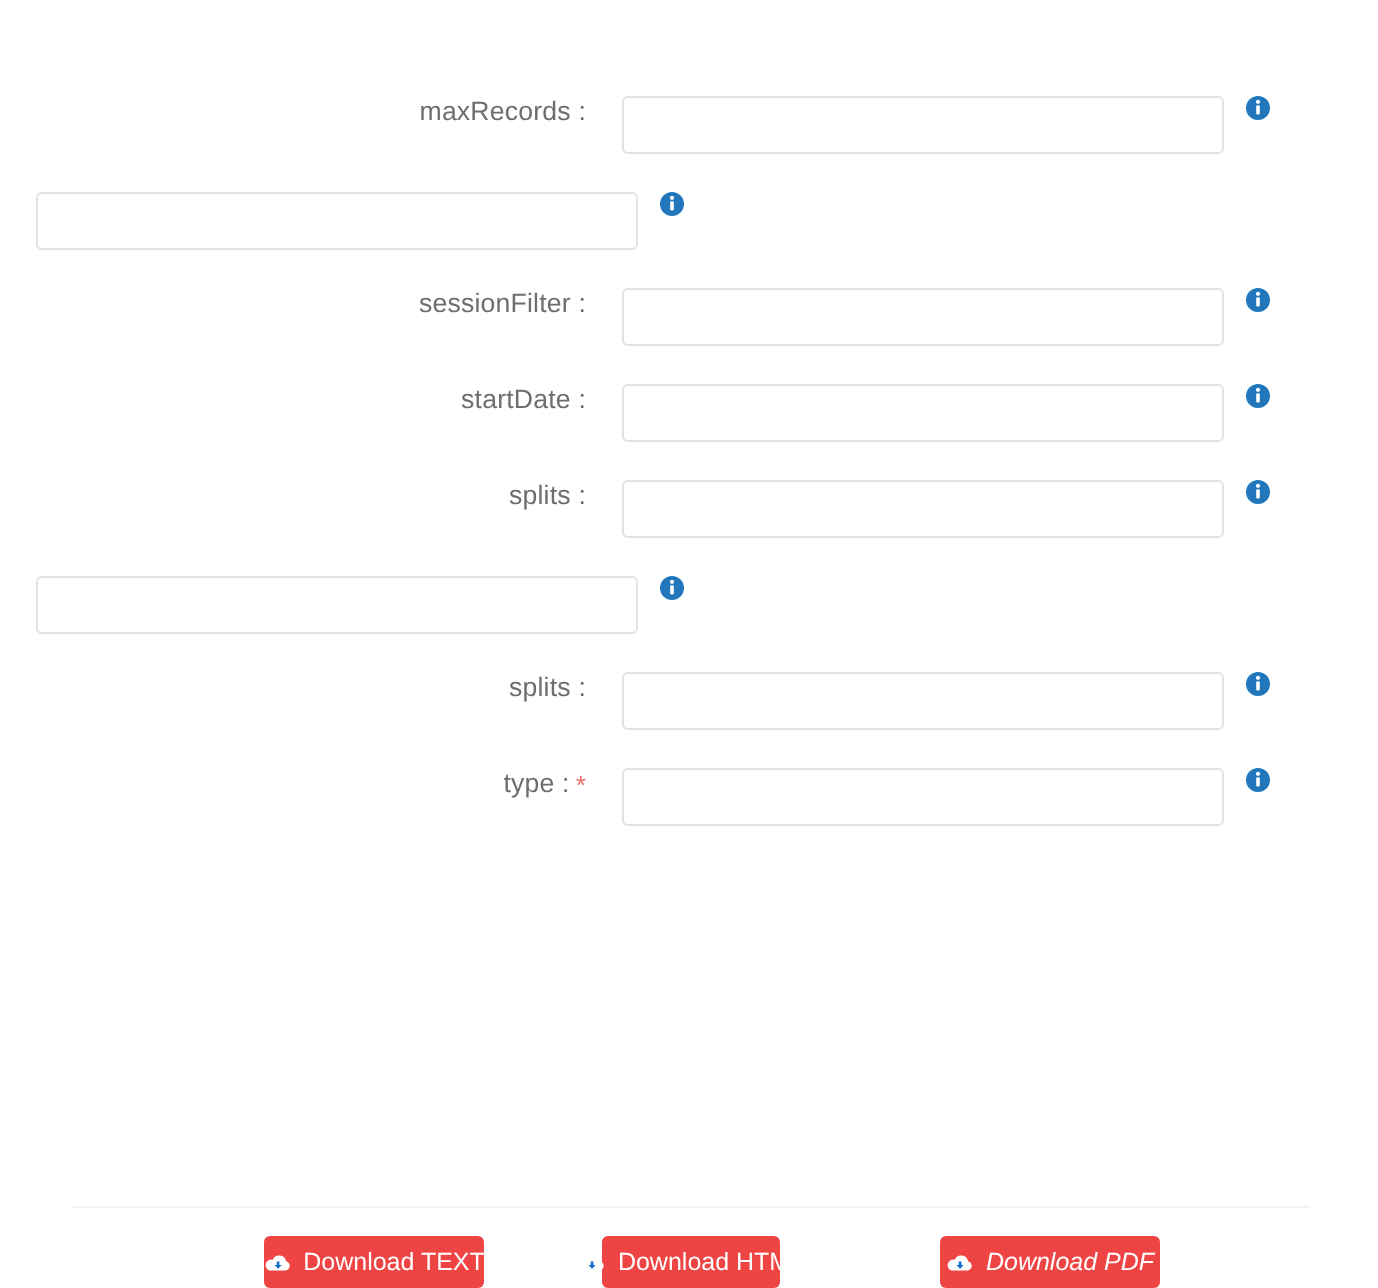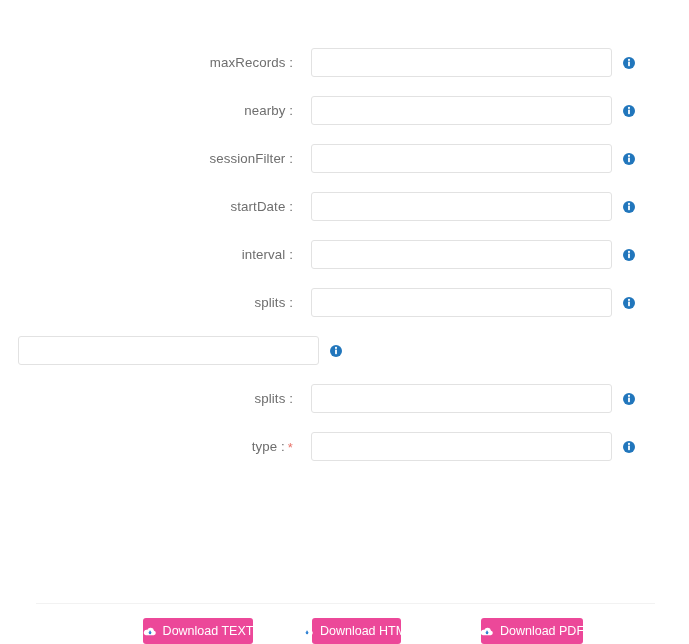--- a/index.html
+++ b/index.html
@@ -27,21 +27,21 @@
 
   .form-rows {
     position: absolute;
     left: 0;
     top: 48px;
     width: 689px;
   }
 
   .form-row {
     display: flex;
-    align-items: center;
+    align-items: flex-start;
     height: 29px;
     margin-bottom: 19px;
   }
 
   .field-label {
     width: 293px;
     text-align: right;
     font-size: 13.3px;
     line-height: 1.2;
     color: #6e6e6e;
@@ -108,68 +108,66 @@
     left: 0;
     top: 618px;
     width: 689px;
     height: 26px;
   }
 
   .dl-btn {
     position: absolute;
     top: 0;
     height: 26px;
-    background: #ec4899;
+    background: #ef4444;
     border: none;
     border-radius: 3px;
     color: #ffffff;
     font-size: 12.5px;
     font-family: "Liberation Sans", sans-serif;
     display: inline-flex;
     align-items: center;
     justify-content: center;
     gap: 6px;
     padding: 0 11px;
     cursor: pointer;
     white-space: nowrap;
     line-height: 1;
-    margin-left: 11px;
   }
 
   .dl-btn .cloud-icon {
     width: 14px;
     height: 11px;
     display: inline-block;
     flex: none;
   }
   .dl-btn .cloud-icon svg { display: block; }
 
   .btn-text  { left: 132px; width: 110px; }
   .btn-html  { left: 301px; width: 89px; }
-  .btn-pdf   { left: 470px; width: 102px; }
+  .btn-pdf   { left: 470px; width: 110px; font-style: italic; }
 </style>
 </head>
 <body>
 
 <div id="form-panel">
 
   <div class="form-rows" id="form-rows">
       <div class="form-row">
         <label class="field-label"><span>maxRecords</span><span class="colon"> :</span></label>
         <div class="field-input-wrap"><input type="text" class="field-input" placeholder="" style=""></div>
         <span class="info-icon">
           <svg viewBox="0 0 12 12" width="12" height="12" aria-hidden="true">
             <circle cx="6" cy="6" r="6" fill="#2176bc"></circle>
             <circle cx="6" cy="2.9" r="1.05" fill="#ffffff"></circle>
             <rect x="5.1" y="4.6" width="1.8" height="4.6" rx="0.6" fill="#ffffff"></rect>
           </svg>
         </span>
       </div>
       <div class="form-row">
-        <label class="field-label"><span>nearby</span><span class="colon"> :</span></label>
         <div class="field-input-wrap"><input type="text" class="field-input" placeholder="" style=""></div>
         <span class="info-icon">
           <svg viewBox="0 0 12 12" width="12" height="12" aria-hidden="true">
             <circle cx="6" cy="6" r="6" fill="#2176bc"></circle>
             <circle cx="6" cy="2.9" r="1.05" fill="#ffffff"></circle>
             <rect x="5.1" y="4.6" width="1.8" height="4.6" rx="0.6" fill="#ffffff"></rect>
           </svg>
         </span>
       </div>
       <div class="form-row">
@@ -178,31 +176,20 @@
         <span class="info-icon">
           <svg viewBox="0 0 12 12" width="12" height="12" aria-hidden="true">
             <circle cx="6" cy="6" r="6" fill="#2176bc"></circle>
             <circle cx="6" cy="2.9" r="1.05" fill="#ffffff"></circle>
             <rect x="5.1" y="4.6" width="1.8" height="4.6" rx="0.6" fill="#ffffff"></rect>
           </svg>
         </span>
       </div>
       <div class="form-row">
         <label class="field-label"><span>startDate</span><span class="colon"> :</span></label>
-        <div class="field-input-wrap"><input type="text" class="field-input" placeholder="" style=""></div>
-        <span class="info-icon">
-          <svg viewBox="0 0 12 12" width="12" height="12" aria-hidden="true">
-            <circle cx="6" cy="6" r="6" fill="#2176bc"></circle>
-            <circle cx="6" cy="2.9" r="1.05" fill="#ffffff"></circle>
-            <rect x="5.1" y="4.6" width="1.8" height="4.6" rx="0.6" fill="#ffffff"></rect>
-          </svg>
-        </span>
-      </div>
-      <div class="form-row">
-        <label class="field-label"><span>interval</span><span class="colon"> :</span></label>
         <div class="field-input-wrap"><input type="text" class="field-input" placeholder="" style=""></div>
         <span class="info-icon">
           <svg viewBox="0 0 12 12" width="12" height="12" aria-hidden="true">
             <circle cx="6" cy="6" r="6" fill="#2176bc"></circle>
             <circle cx="6" cy="2.9" r="1.05" fill="#ffffff"></circle>
             <rect x="5.1" y="4.6" width="1.8" height="4.6" rx="0.6" fill="#ffffff"></rect>
           </svg>
         </span>
       </div>
       <div class="form-row">

